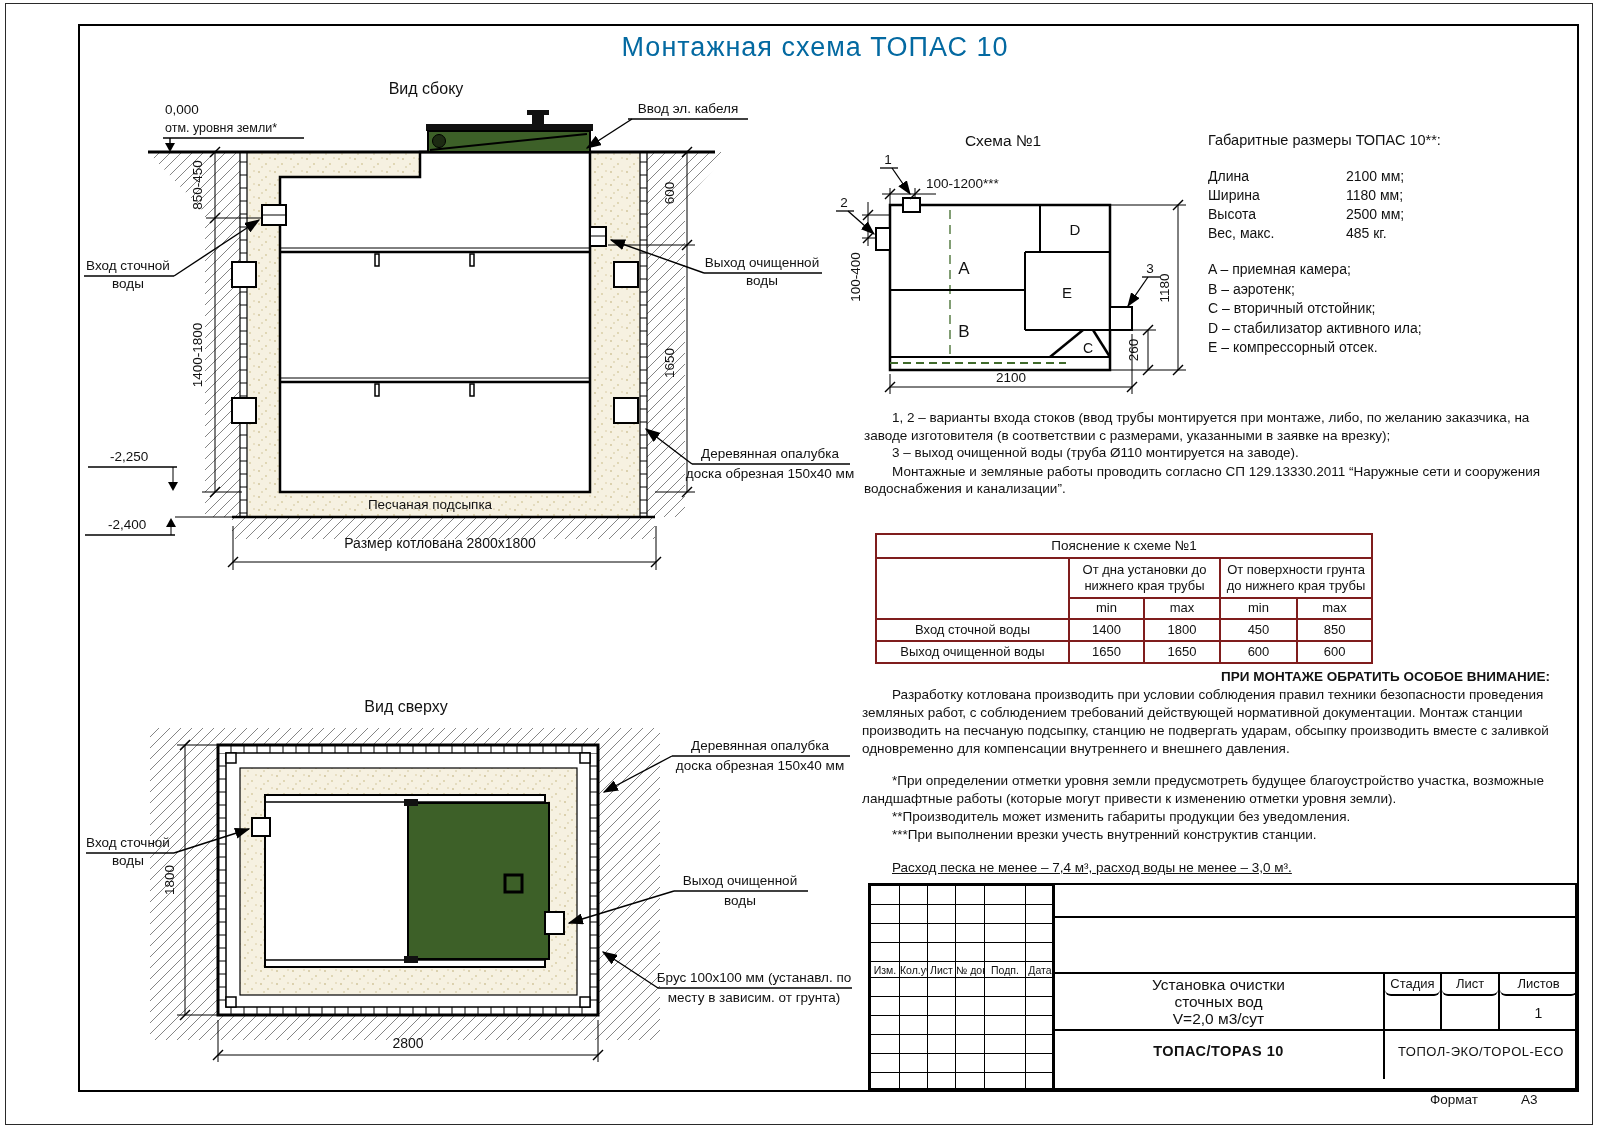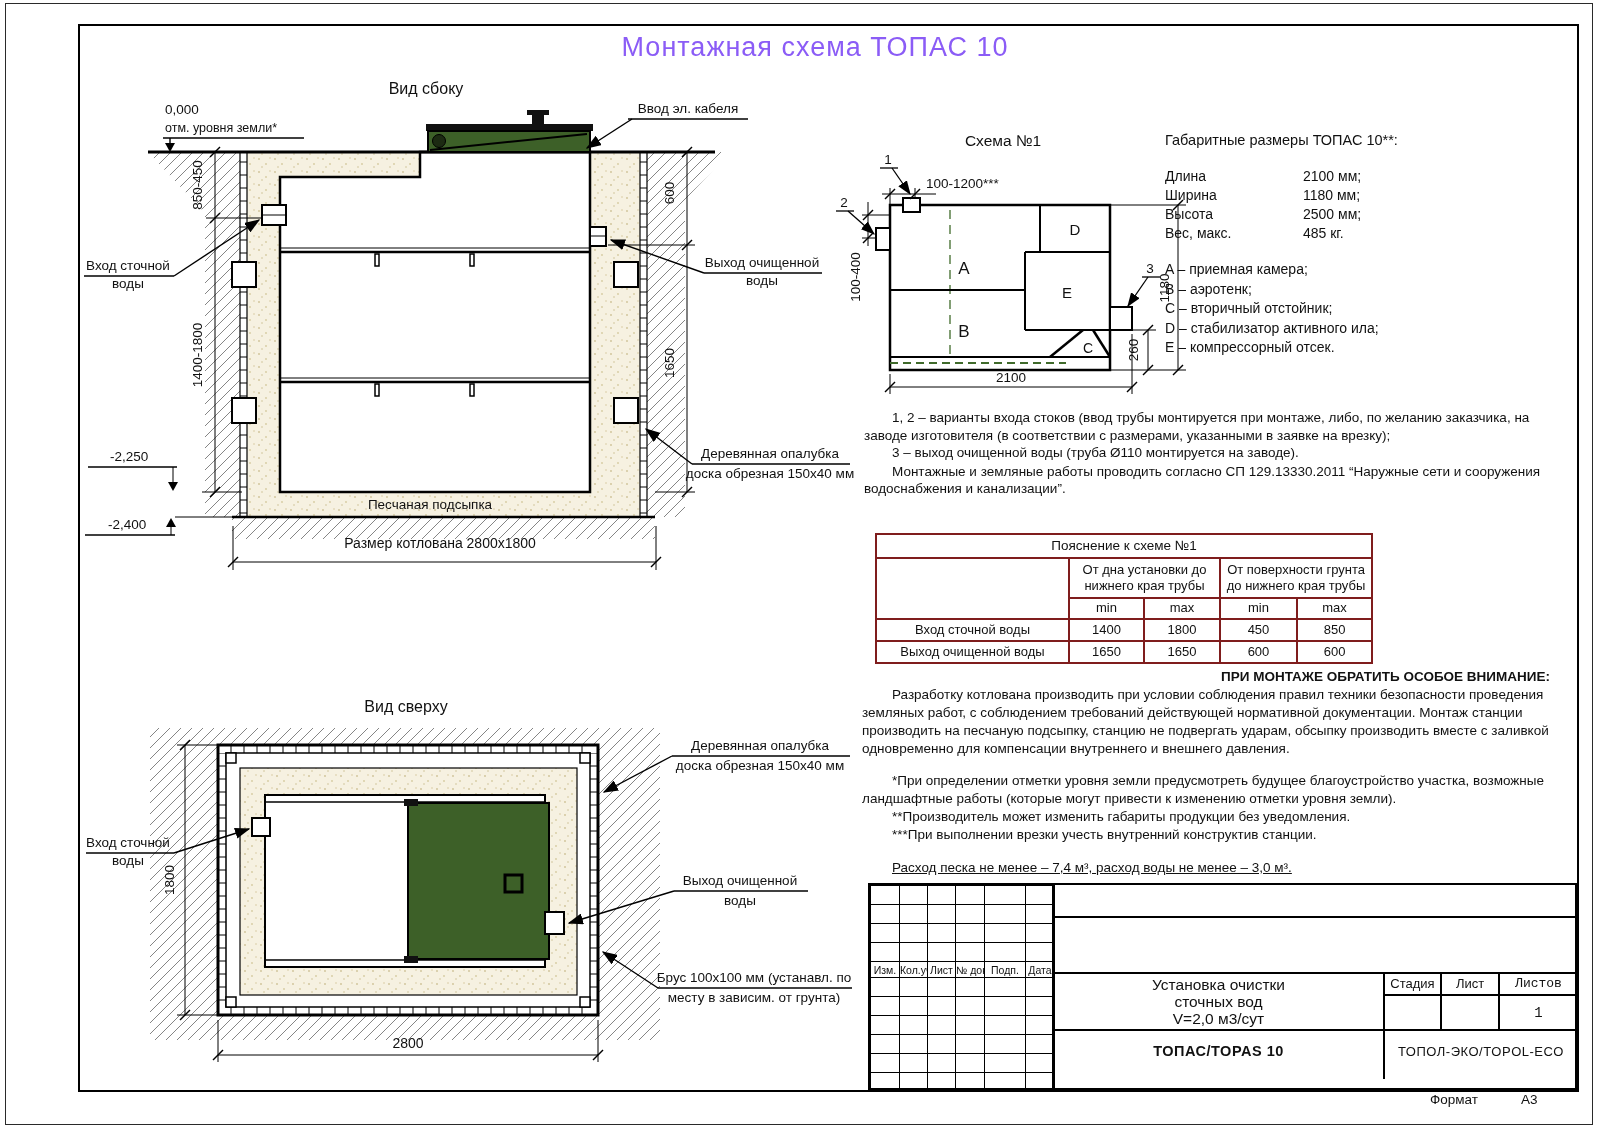--- a/index.html
+++ b/index.html
@@ -1,24 +1,24 @@
 <!DOCTYPE html>
 <html><head>
 <meta charset="utf-8">
 <style>
   html,body{margin:0;padding:0;background:#e8e8e8;}
   .page{position:relative;width:1600px;height:1131px;background:#fff;
         font-family:"Liberation Sans",sans-serif;color:#111;overflow:hidden;}
   .abs{position:absolute;}
   .border-outer{left:5px;top:3px;width:1586px;height:1120px;border:1.5px solid #2a2a2a;}
   .border-inner{left:78px;top:24px;width:1497px;height:1064px;border:2.5px solid #000;}
-  .sheet-title{left:565px;top:32px;width:500px;text-align:center;font-size:27px;letter-spacing:1px;color:#8b5cf6;}
+  .sheet-title{left:565px;top:32px;width:500px;text-align:center;font-size:27px;letter-spacing:1px;color:#0369a1;}
   svg text{font-family:"Liberation Sans",sans-serif;fill:#111;}
   
-  .specs{left:1165px;top:131px;width:360px;font-size:14px;line-height:19px;}
+  .specs{left:1208px;top:131px;width:360px;font-size:14px;line-height:19px;}
   .specs .hd{font-size:14.5px;margin-bottom:17px;}
   .specs .row .lb{display:inline-block;width:138px;}
   .legend{margin-top:17px;line-height:19.5px;}
   
   .notes{left:864px;top:409px;width:690px;font-size:13.5px;line-height:17.5px;}
   .notes p{margin:0;text-indent:28px;}
   .notes p.gap{margin-top:1px;}
   .attention{left:862px;top:668px;width:688px;font-size:13.5px;line-height:18px;}
   .attention p{margin:0;text-indent:30px;}
   .attention .hd{font-weight:bold;text-align:right;}
@@ -38,22 +38,22 @@
   table.rev td{border:1.5px solid #000;text-align:center;vertical-align:middle;padding:0;overflow:hidden;white-space:nowrap;}
   .tbr{position:absolute;left:182px;top:0;width:525px;height:100%;border-left:2px solid #000;box-sizing:border-box;}
   .tbr .r1{position:absolute;left:0;top:0;width:100%;height:33px;border-bottom:2px solid #000;box-sizing:border-box;}
   .tbr .r2{position:absolute;left:0;top:33px;width:100%;height:56px;border-bottom:2px solid #000;box-sizing:border-box;}
   .tbr .main{position:absolute;left:0;top:89px;width:100%;height:57px;border-bottom:2px solid #000;box-sizing:border-box;}
   .tbr .bot{position:absolute;left:0;top:138px;width:100%;height:56px;}
   .doccell{position:absolute;left:0;top:0;width:331px;height:100%;border-right:2px solid #000;box-sizing:border-box;
            display:flex;flex-direction:column;justify-content:center;align-items:center;font-size:15.5px;line-height:17px;}
   .stagewrap{position:absolute;left:331px;top:0;right:0;height:100%;display:flex;}
   .stagecol{border-right:2px solid #000;box-sizing:border-box;display:flex;flex-direction:column;}
-  .stagecol:last-child{border-right:none;font-family:Liberation Mono, monospace;}
-  .stagecol .h{height:22px;border-bottom:2px solid #000;box-sizing:border-box;text-align:center;font-size:13px;line-height:20px;}
+  .stagecol:last-child{border-right:none;}
+  .stagecol .h{height:22px;border-bottom:2px solid #000;box-sizing:border-box;text-align:center;font-size:13px;line-height:20px;border-radius:6px;}
   .stagecol .v{flex:1;text-align:center;font-size:14px;display:flex;align-items:center;justify-content:center;}
   .modelcell{position:absolute;left:0;top:0;width:331px;height:100%;border-right:2px solid #000;box-sizing:border-box;
              display:flex;align-items:center;justify-content:center;font-size:14.5px;font-weight:bold;letter-spacing:.5px;}
   .companycell{position:absolute;left:331px;top:0;right:0;height:100%;display:flex;align-items:center;justify-content:center;
                font-size:13px;letter-spacing:.5px;}
   .format{top:1092px;font-size:13.5px;}
 </style>
 </head>
 <body>
 

